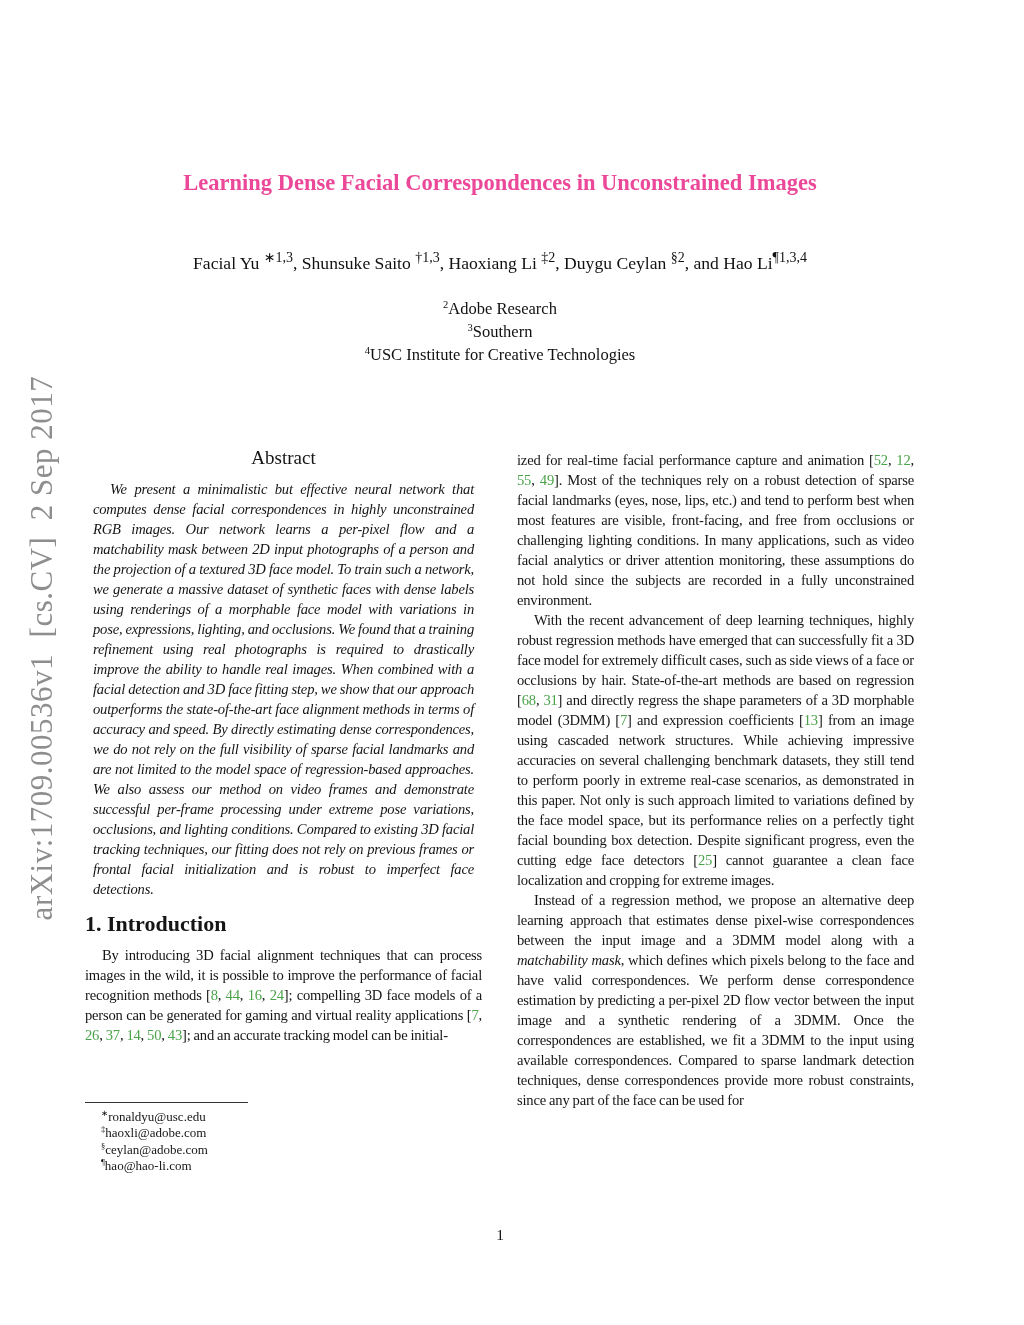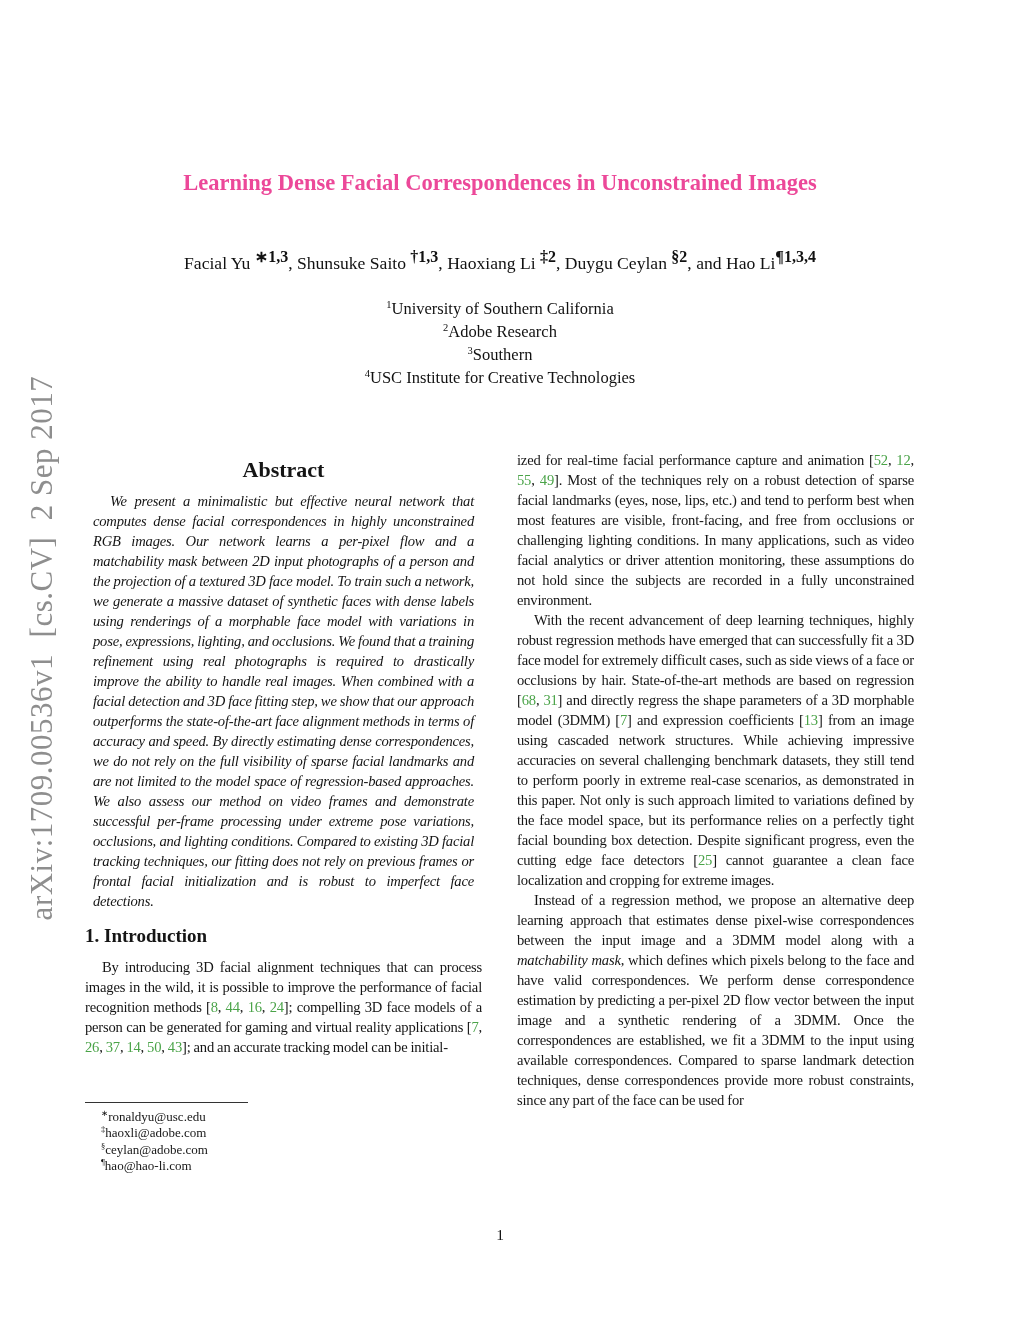--- a/index.html
+++ b/index.html
@@ -24,42 +24,42 @@
   }
   .title {
     position: absolute; left: 85px; top: 170px; width: 830px;
     margin: 0; text-align: center;
     font-size: 22.5px; font-weight: bold; color: #ec4899;
   }
   .authors {
     position: absolute; left: 85px; top: 253px; width: 830px;
     text-align: center; font-size: 17.6px; color: #111;
   }
-  .authors sup { font-size: 16px; font-weight: bold; }
+  .authors sup { font-size: 14px; }
   .affils {
     position: absolute; left: 85px; top: 297px; width: 830px;
     text-align: center; font-size: 16.5px; line-height: 23px; color: #111;
   }
   .affils sup { font-size: 10.5px; }
   sup { line-height: 0; }
   .col {
     position: absolute; top: 448px; width: 397px;
     text-align: justify;
     font-size: 14.6px; line-height: 20px;
     letter-spacing: -0.2px; word-spacing: -0.4px;
   }
   .col-left { left: 85px; }
   .col-right { left: 517px; top: 450px; }
   .abstract-heading {
-    text-align: center; font-size: 22px; font-weight: bold;
-    margin: 12px 0 11px 0; letter-spacing: 0; word-spacing: 0;
+    text-align: center; font-size: 19px; font-weight: normal;
+    margin: 0 0 11px 0; letter-spacing: 0; word-spacing: 0;
   }
   .abstract { font-style: italic; margin: 8px; }
   .section-heading {
-    font-size: 19px; font-weight: bold; text-align: left;
+    font-size: 22px; font-weight: bold; text-align: left;
     margin: 15px 0 11px 0; letter-spacing: 0; word-spacing: 0;
   }
   p.par { margin: 0; }
   .indent { text-indent: 17px; }
   .cite { color: var(--citation, #4aa348); }
   .em { font-style: italic; }
   .footnotes {
     position: absolute; left: 85px; top: 1102px; width: 397px;
     font-size: 13px; line-height: 16.4px; color: #151515;
   }
@@ -78,21 +78,20 @@
 </head>
 <body>
 
 <div class="banner">arXiv:1709.00536v1  [cs.CV]  2 Sep 2017</div>
 
 <h1 class="title">Learning Dense Facial Correspondences in Unconstrained Images</h1>
 
 <div class="authors"><span>Facial Yu </span><sup>∗1,3</sup><span>, Shunsuke Saito </span><sup>†1,3</sup><span>, Haoxiang Li </span><sup>‡2</sup><span>, Duygu Ceylan </span><sup>§2</sup><span>, and Hao Li</span><sup>¶1,3,4</sup></div>
 
 <div class="affils">
-  <div><sup>1</sup><span>University of Southern California</span></div>
   <div><sup>2</sup><span>Adobe Research</span></div>
   <div><sup>3</sup><span>Southern</span></div>
   <div><sup>4</sup><span>USC Institute for Creative Technologies</span></div>
 </div>
 
 <div class="col col-left">
   <h2 class="abstract-heading">Abstract</h2>
   <p class="abstract indent">We present a minimalistic but effective neural network that computes dense facial correspondences in highly unconstrained RGB images. Our network learns a per-pixel flow and a matchability mask between 2D input photographs of a person and the projection of a textured 3D face model. To train such a network, we generate a massive dataset of synthetic faces with dense labels using renderings of a morphable face model with variations in pose, expressions, lighting, and occlusions. We found that a training refinement using real photographs is required to drastically improve the ability to handle real images. When combined with a facial detection and 3D face fitting step, we show that our approach outperforms the state-of-the-art face alignment methods in terms of accuracy and speed. By directly estimating dense correspondences, we do not rely on the full visibility of sparse facial landmarks and are not limited to the model space of regression-based approaches. We also assess our method on video frames and demonstrate successful per-frame processing under extreme pose variations, occlusions, and lighting conditions. Compared to existing 3D facial tracking techniques, our fitting does not rely on previous frames or frontal facial initialization and is robust to imperfect face detections.</p>
   <h2 class="section-heading">1. Introduction</h2>
   <p class="par indent"><span>By introducing 3D facial alignment techniques that can process images in the wild, it is possible to improve the performance of facial recognition methods [</span><span class="cite">8</span><span>, </span><span class="cite">44</span><span>, </span><span class="cite">16</span><span>, </span><span class="cite">24</span><span>]; compelling 3D face models of a person can be generated for gaming and virtual reality applications [</span><span class="cite">7</span><span>, </span><span class="cite">26</span><span>, </span><span class="cite">37</span><span>, </span><span class="cite">14</span><span>, </span><span class="cite">50</span><span>, </span><span class="cite">43</span><span>]; and an accurate tracking model can be initial-</span></p>

